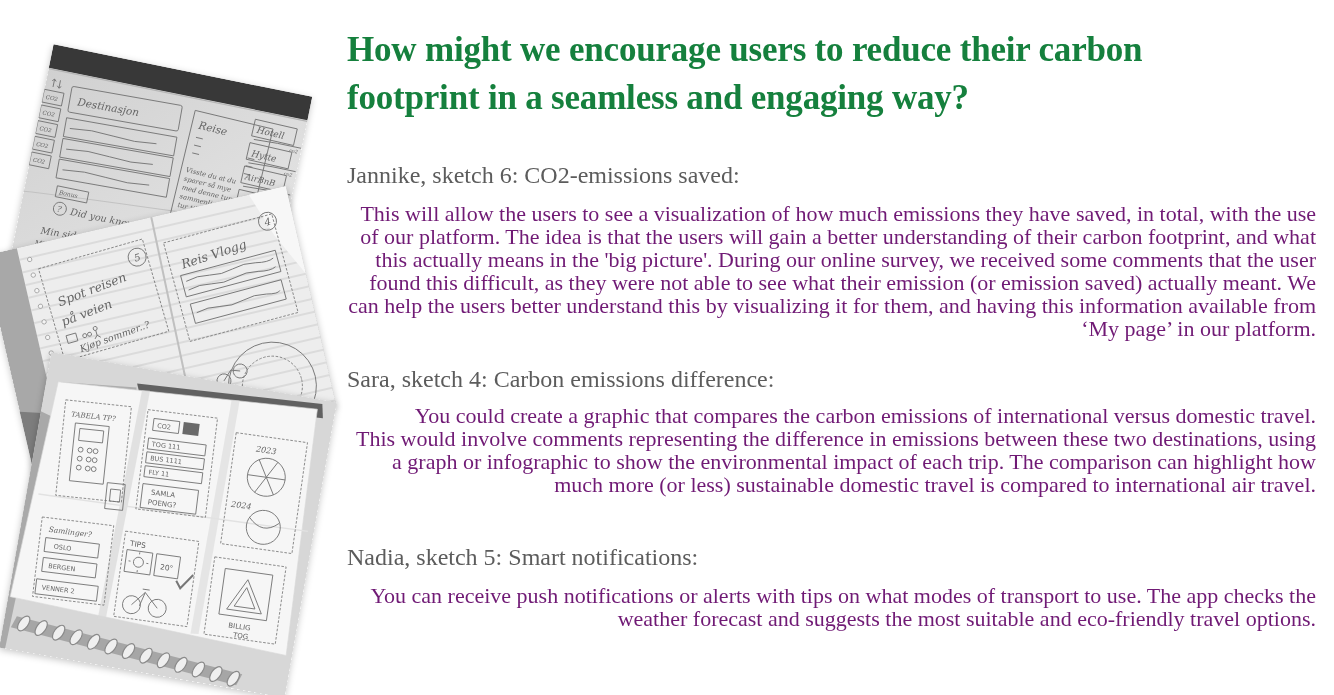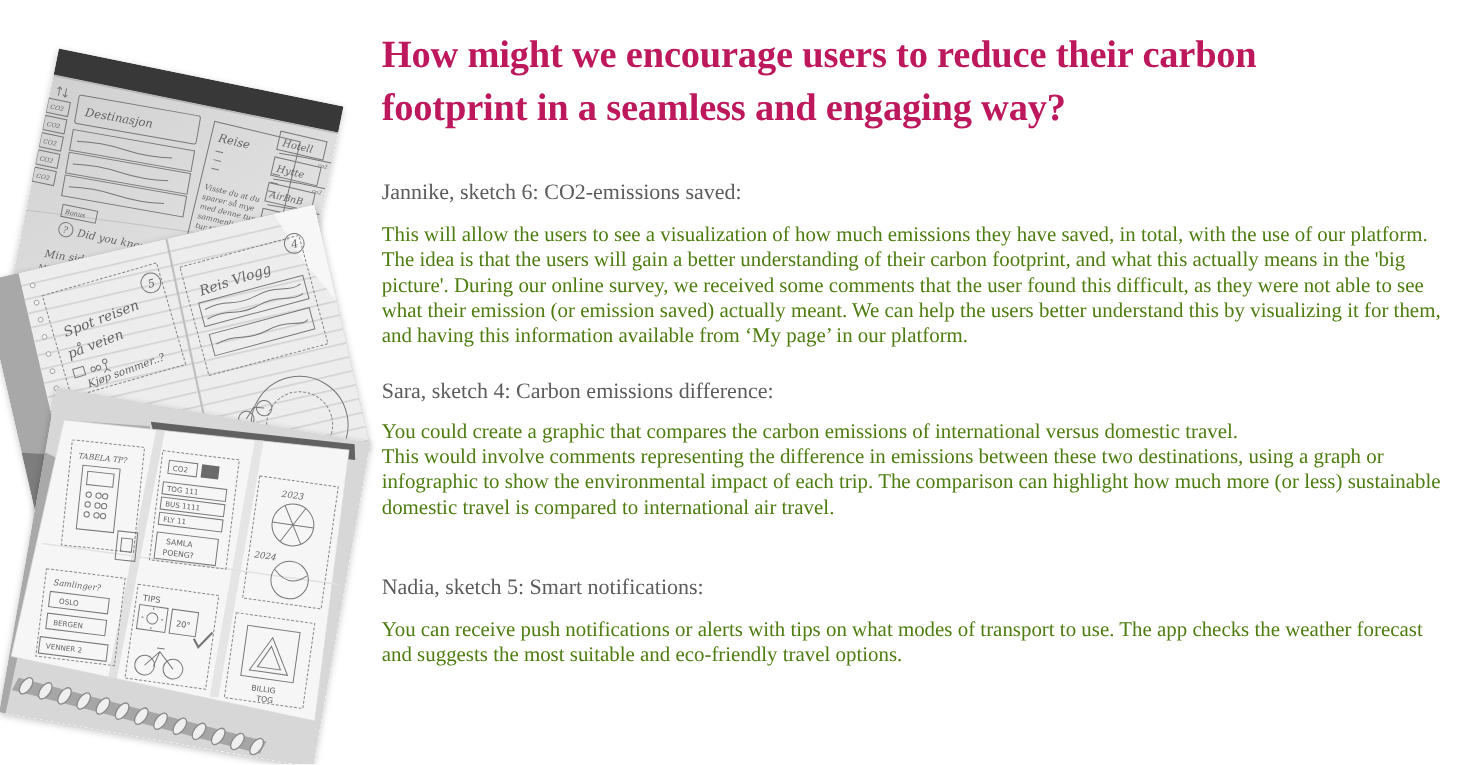--- a/index.html
+++ b/index.html
@@ -12,23 +12,23 @@
   .photo-a{left:26px;top:68px;width:264px;height:250px;transform:rotate(11.5deg);z-index:1;}
   .photo-b{left:5px;top:218px;width:310px;height:225px;transform:rotate(-13deg);z-index:2;}
   .photo-c{left:23px;top:375px;width:290px;height:300px;transform:rotate(10deg);z-index:3;}
   .ink{stroke:#777;fill:none;stroke-width:.9;}
   .inkd{stroke:#858585;fill:none;stroke-width:.9;stroke-dasharray:2.6 1.6;}
   .hw{font-family:"DejaVu Serif",serif;font-style:italic;fill:#646464;stroke:none;}
   .pr{font-family:"DejaVu Sans",sans-serif;fill:#636363;stroke:none;}
   
   .content{position:absolute;left:347px;top:0;width:969px;}
   .content h1{margin:26px 0 0;max-width:862px;font-size:35px;line-height:48px;font-weight:700;
-              color:#be185d;letter-spacing:-.2px;}
-  .content h2{margin:0;font-size:20px;line-height:26px;font-weight:400;color:#5c5c5c;}
-  .content p{margin:0;font-size:19px;line-height:23px;color:#4d7c0f;}
+              color:#15803d;letter-spacing:-.2px;}
+  .content h2{margin:0;font-size:24px;line-height:26px;font-weight:400;color:#5c5c5c;}
+  .content p{margin:0;font-size:22px;line-height:23px;color:#701a75;text-align:right;}
   .content .pline{display:block;}
   .sec1 h2{margin-top:40px;}  .sec1 p{margin-top:14px;}
   .sec2 h2{margin-top:26px;}  .sec2 p{margin-top:12px;}
   .sec3 h2{margin-top:48px;}  .sec3 p{margin-top:14px;font-family:Liberation Serif, serif;}
 </style>
 </head>
 <body>
 
 <div class="canvas">
 

